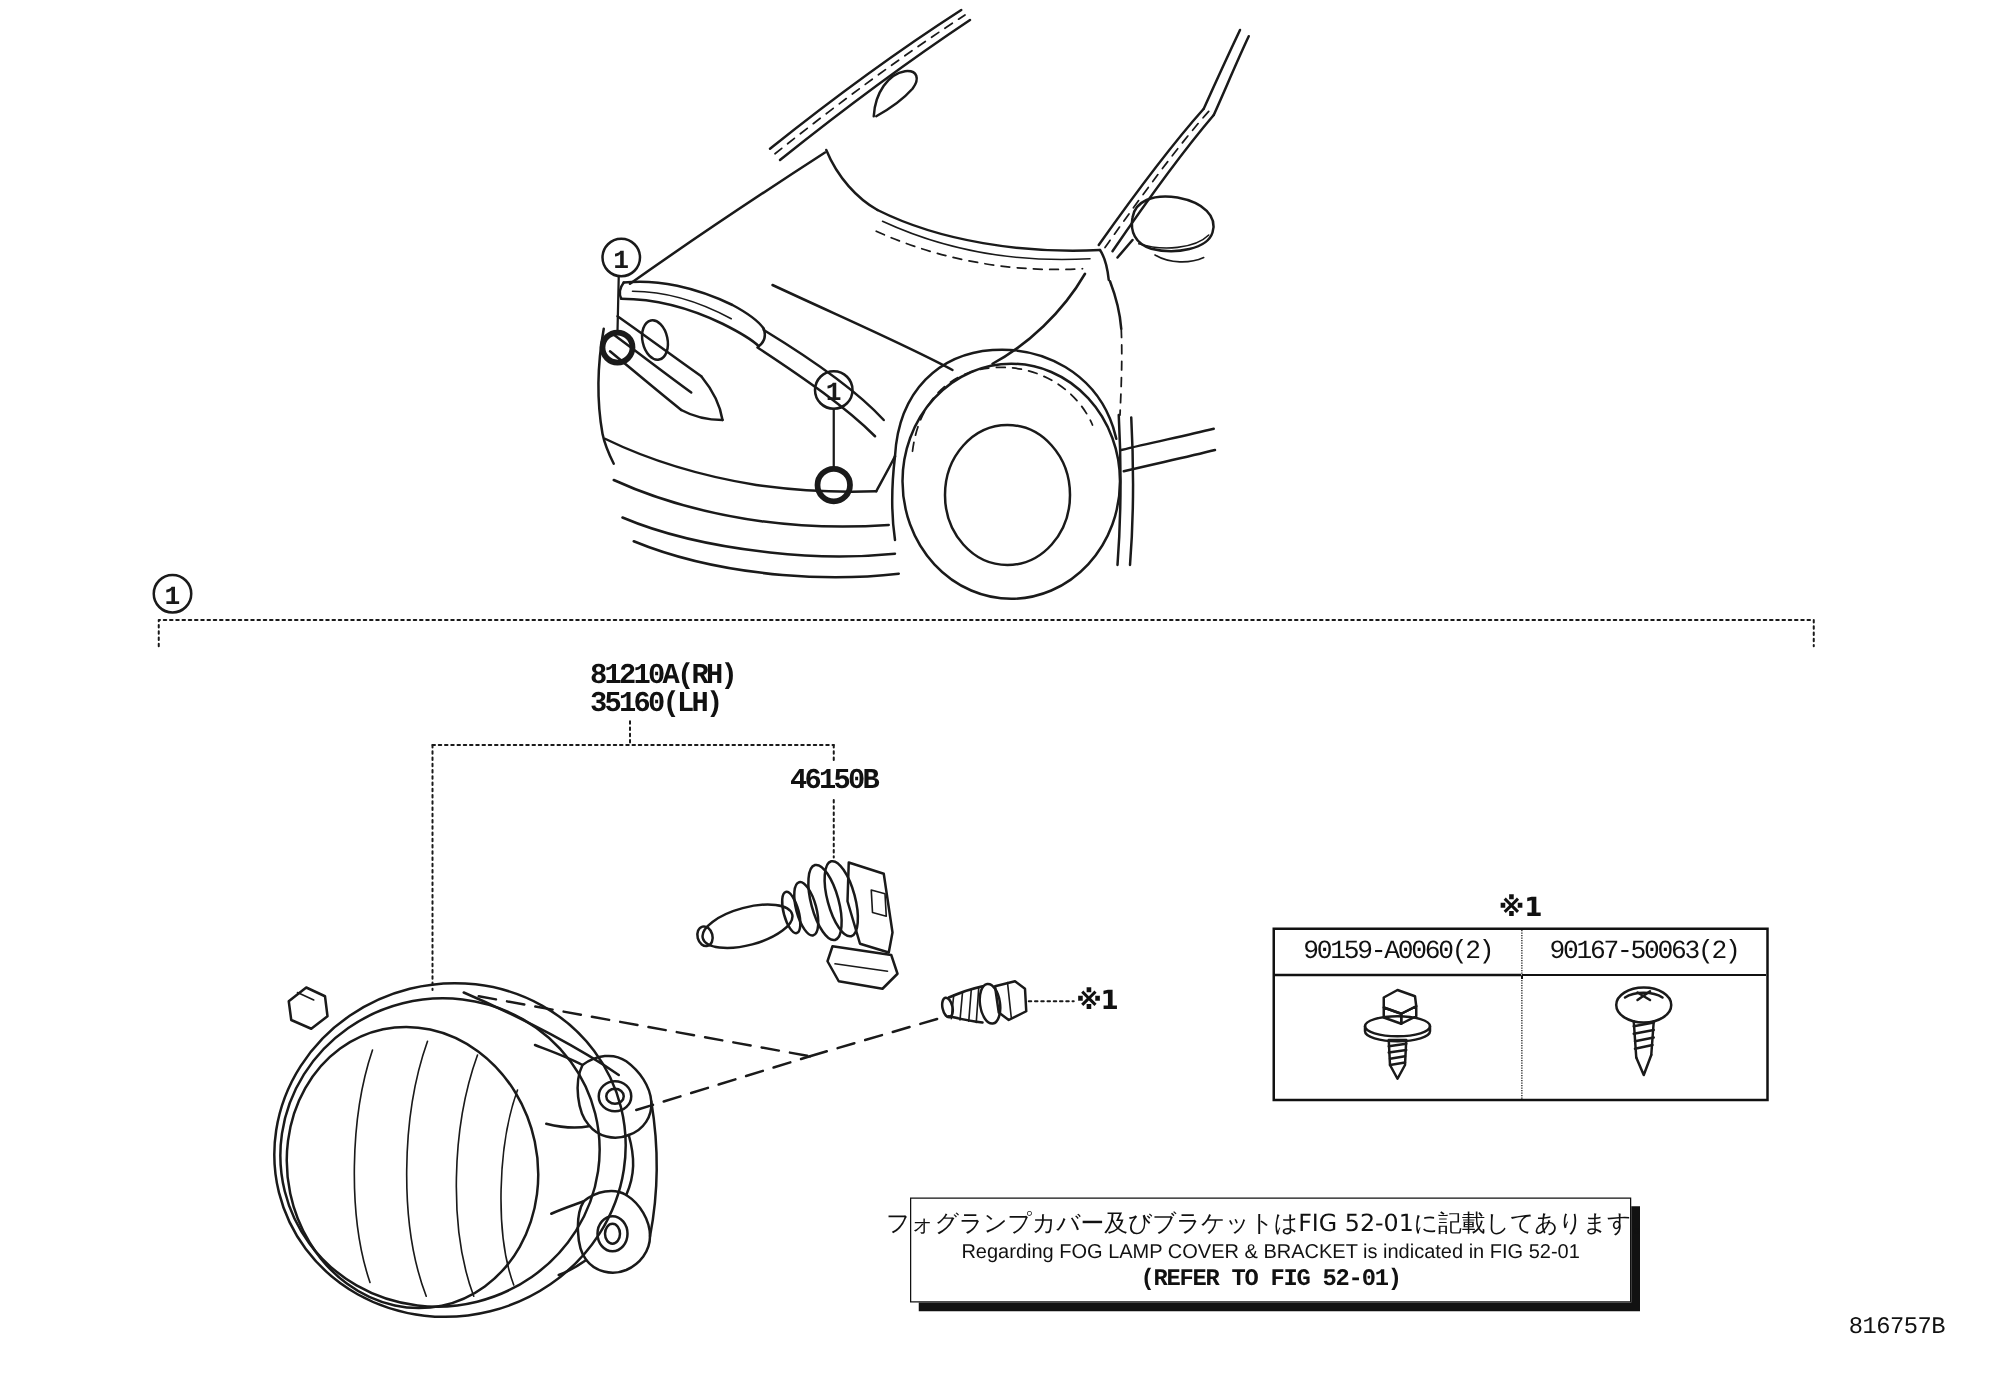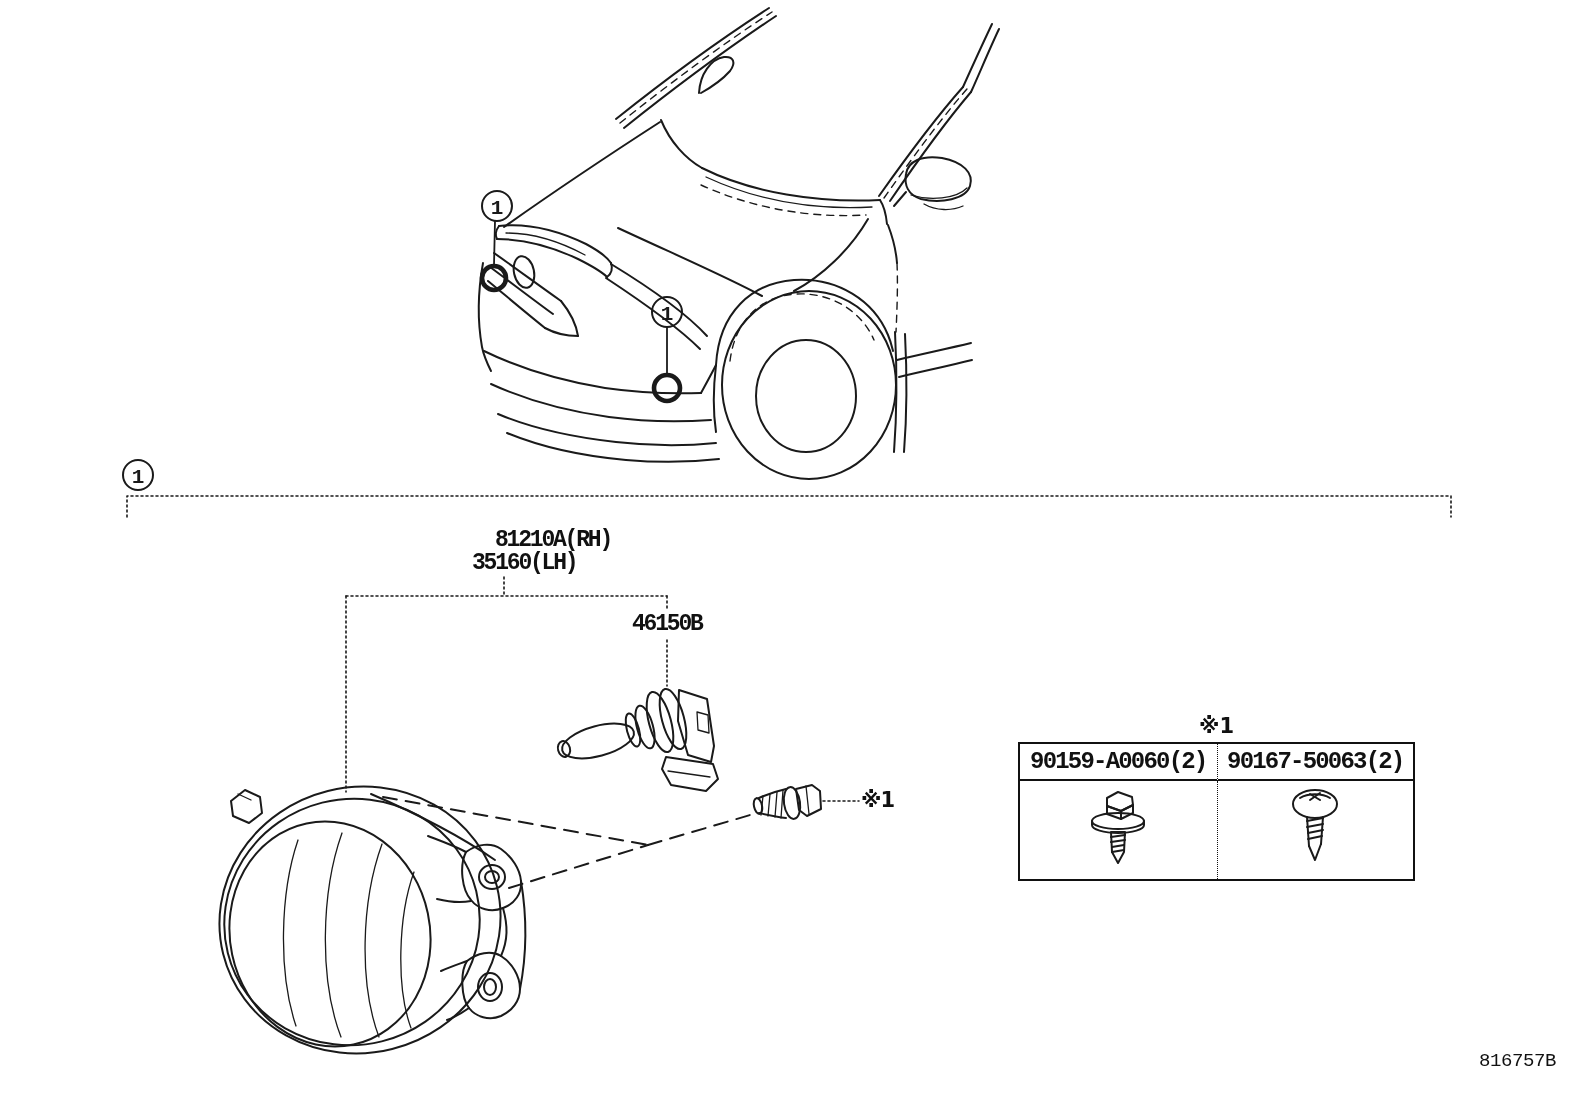--- a/index.html
+++ b/index.html
@@ -27,22 +27,22 @@
     position:absolute;font-family:"DejaVu Sans",sans-serif;font-size:21px;
     font-weight:bold;color:#111;white-space:nowrap;letter-spacing:-1px;
   }
   
   .hw-table{position:absolute;left:1018px;top:714px;width:397px;}
   .hw-ref{width:100%;text-align:center;font-family:"DejaVu Sans",sans-serif;
     font-size:21px;font-weight:bold;color:#111;height:28px;line-height:24px;}
   .hw-grid{width:397px;border:2.2px solid #111;box-sizing:border-box;
     display:grid;grid-template-columns:1fr 1fr;grid-template-rows:37px 98px;}
   .hw-head{
-    font-family:"Liberation Mono","DejaVu Sans Mono",monospace;font-weight:bold;
-    font-size:24px;letter-spacing:-1.8px;display:flex;align-items:center;justify-content:center;
+    font-family:"Liberation Mono","DejaVu Sans Mono",monospace;font-weight:normal;
+    font-size:21px;letter-spacing:-1.8px;display:flex;align-items:center;justify-content:center;
     border-bottom:2.2px solid #111;color:#111;
   }
   .hw-head-r,.hw-cell-r{border-left:1.6px dotted #111;}
   .hw-cell{display:flex;align-items:center;justify-content:center;}
   
   .note-box{
     position:absolute;left:728px;top:958px;width:577px;min-height:84px;box-sizing:border-box;
     border:1.6px solid #111;background:#fff;box-shadow:7px 7px 0 0 #111;
     display:flex;flex-direction:column;align-items:center;justify-content:center;
     padding:6px 8px;gap:1px;
@@ -220,21 +220,21 @@
       <path class="thin" d="M763,796 L761,815"></path>
       <path class="thin" d="M770,794 L768,816"></path>
       <path class="thin" d="M777,792 L775,817"></path>
       <path class="thin" d="M783,790 L781,818"></path>
       <ellipse cx="792" cy="803" rx="8" ry="16" transform="rotate(-8 792 803)"></ellipse>
       <path d="M796,789 L812,785 L820,791 L821,809 L807,816 L799,810 Z"></path>
       <path class="thin" d="M806,786 L809,814"></path>
     </g>
   </svg>
 
-  <span class="lbl" style="left:495px;top:527px">81210A(RH)</span>
+  <span class="lbl" style="left:472px;top:527px">81210A(RH)</span>
   <span class="lbl" style="left:472px;top:550px">35160(LH)</span>
   <span class="lbl" style="left:632px;top:611px">46150B</span>
   <span class="ref-mark" style="left:861px;top:788px">※1</span>
 
   <div class="hw-table">
     <div class="hw-ref">※1</div>
     <div class="hw-grid">
       <div class="hw-head">90159-A0060(2)</div>
       <div class="hw-head hw-head-r">90167-50063(2)</div>
       <div class="hw-cell">
@@ -266,15 +266,20 @@
               <path d="M19,39 L35,36"></path>
             <path d="M20,45 L35,42"></path>
               <path d="M20,51 L34,48"></path>
             <path d="M21,58 L27,72 L33,56"></path>
           </g>
         </svg>
       </div>
     </div>
   </div>
 
+  <div class="note-box">
+    <div class="note-ja">フォグランプカバー及びブラケットはFIG 52-01に記載してあります。</div>
+    <div class="note-en">Regarding FOG LAMP COVER &amp; BRACKET is indicated in FIG 52-01</div>
+    <div class="note-ref">(REFER TO FIG 52-01)</div>
+  </div>
 
   <span class="doc-code">816757B</span>
 </div>
 
 </body></html>

